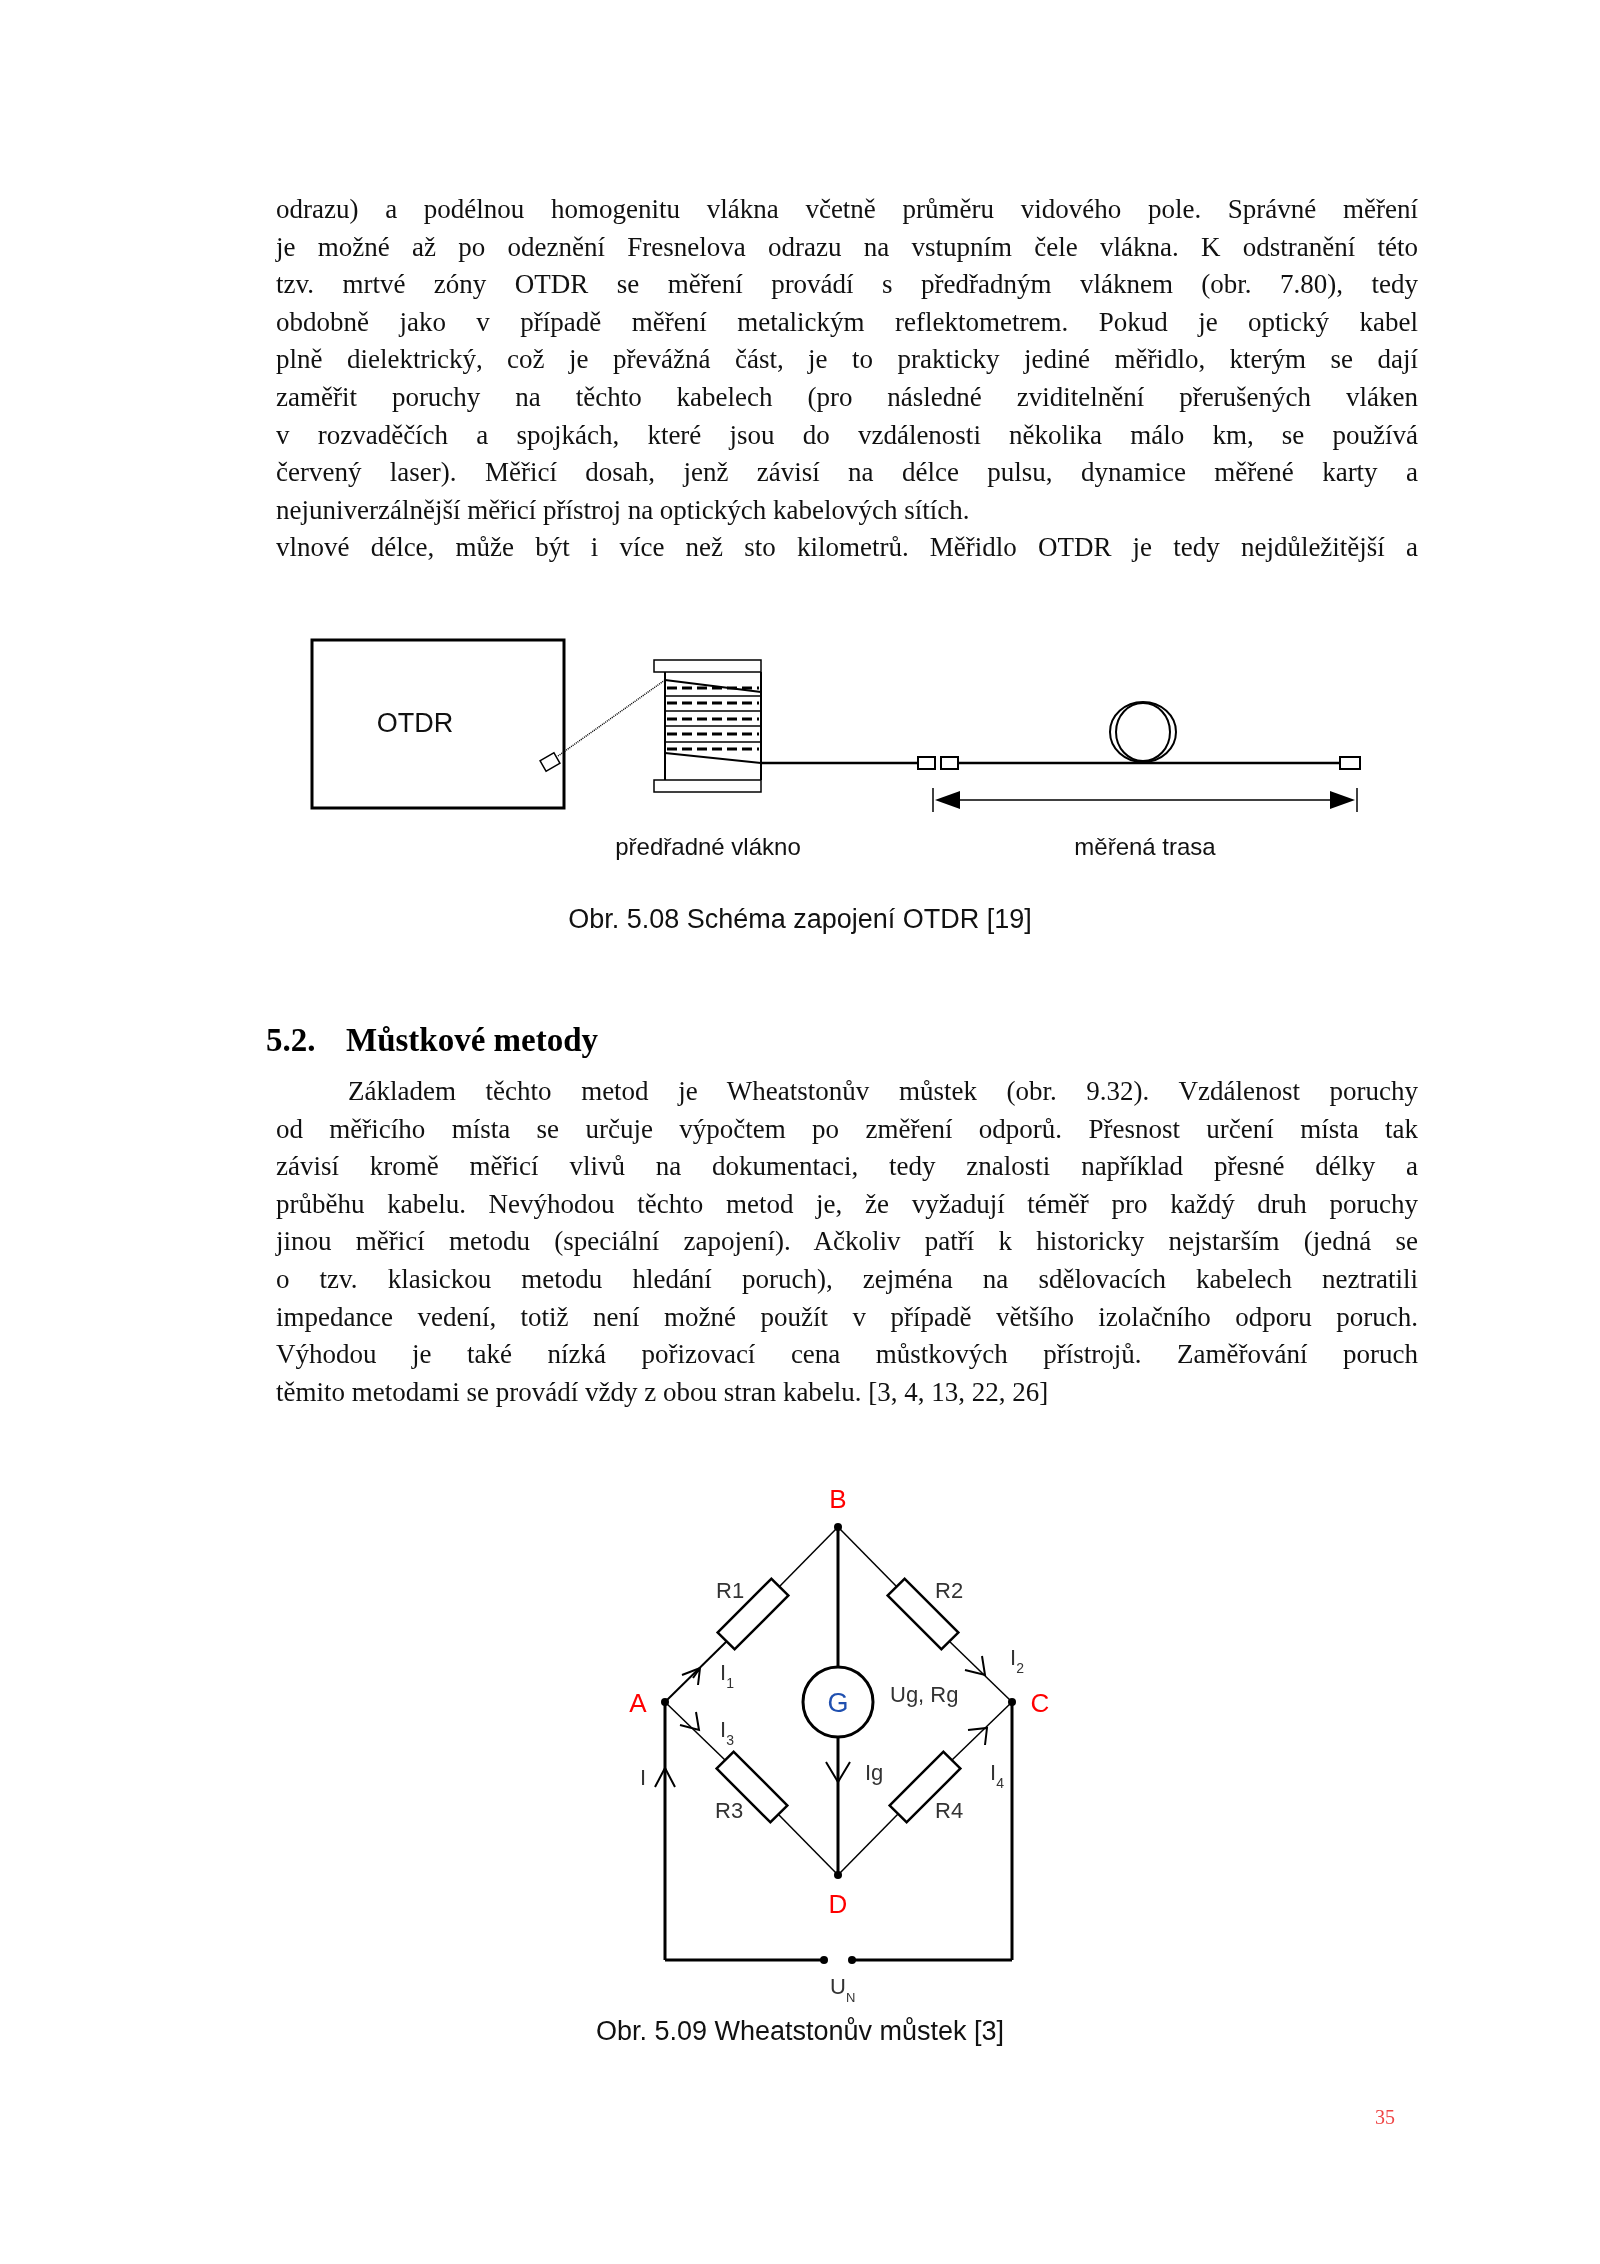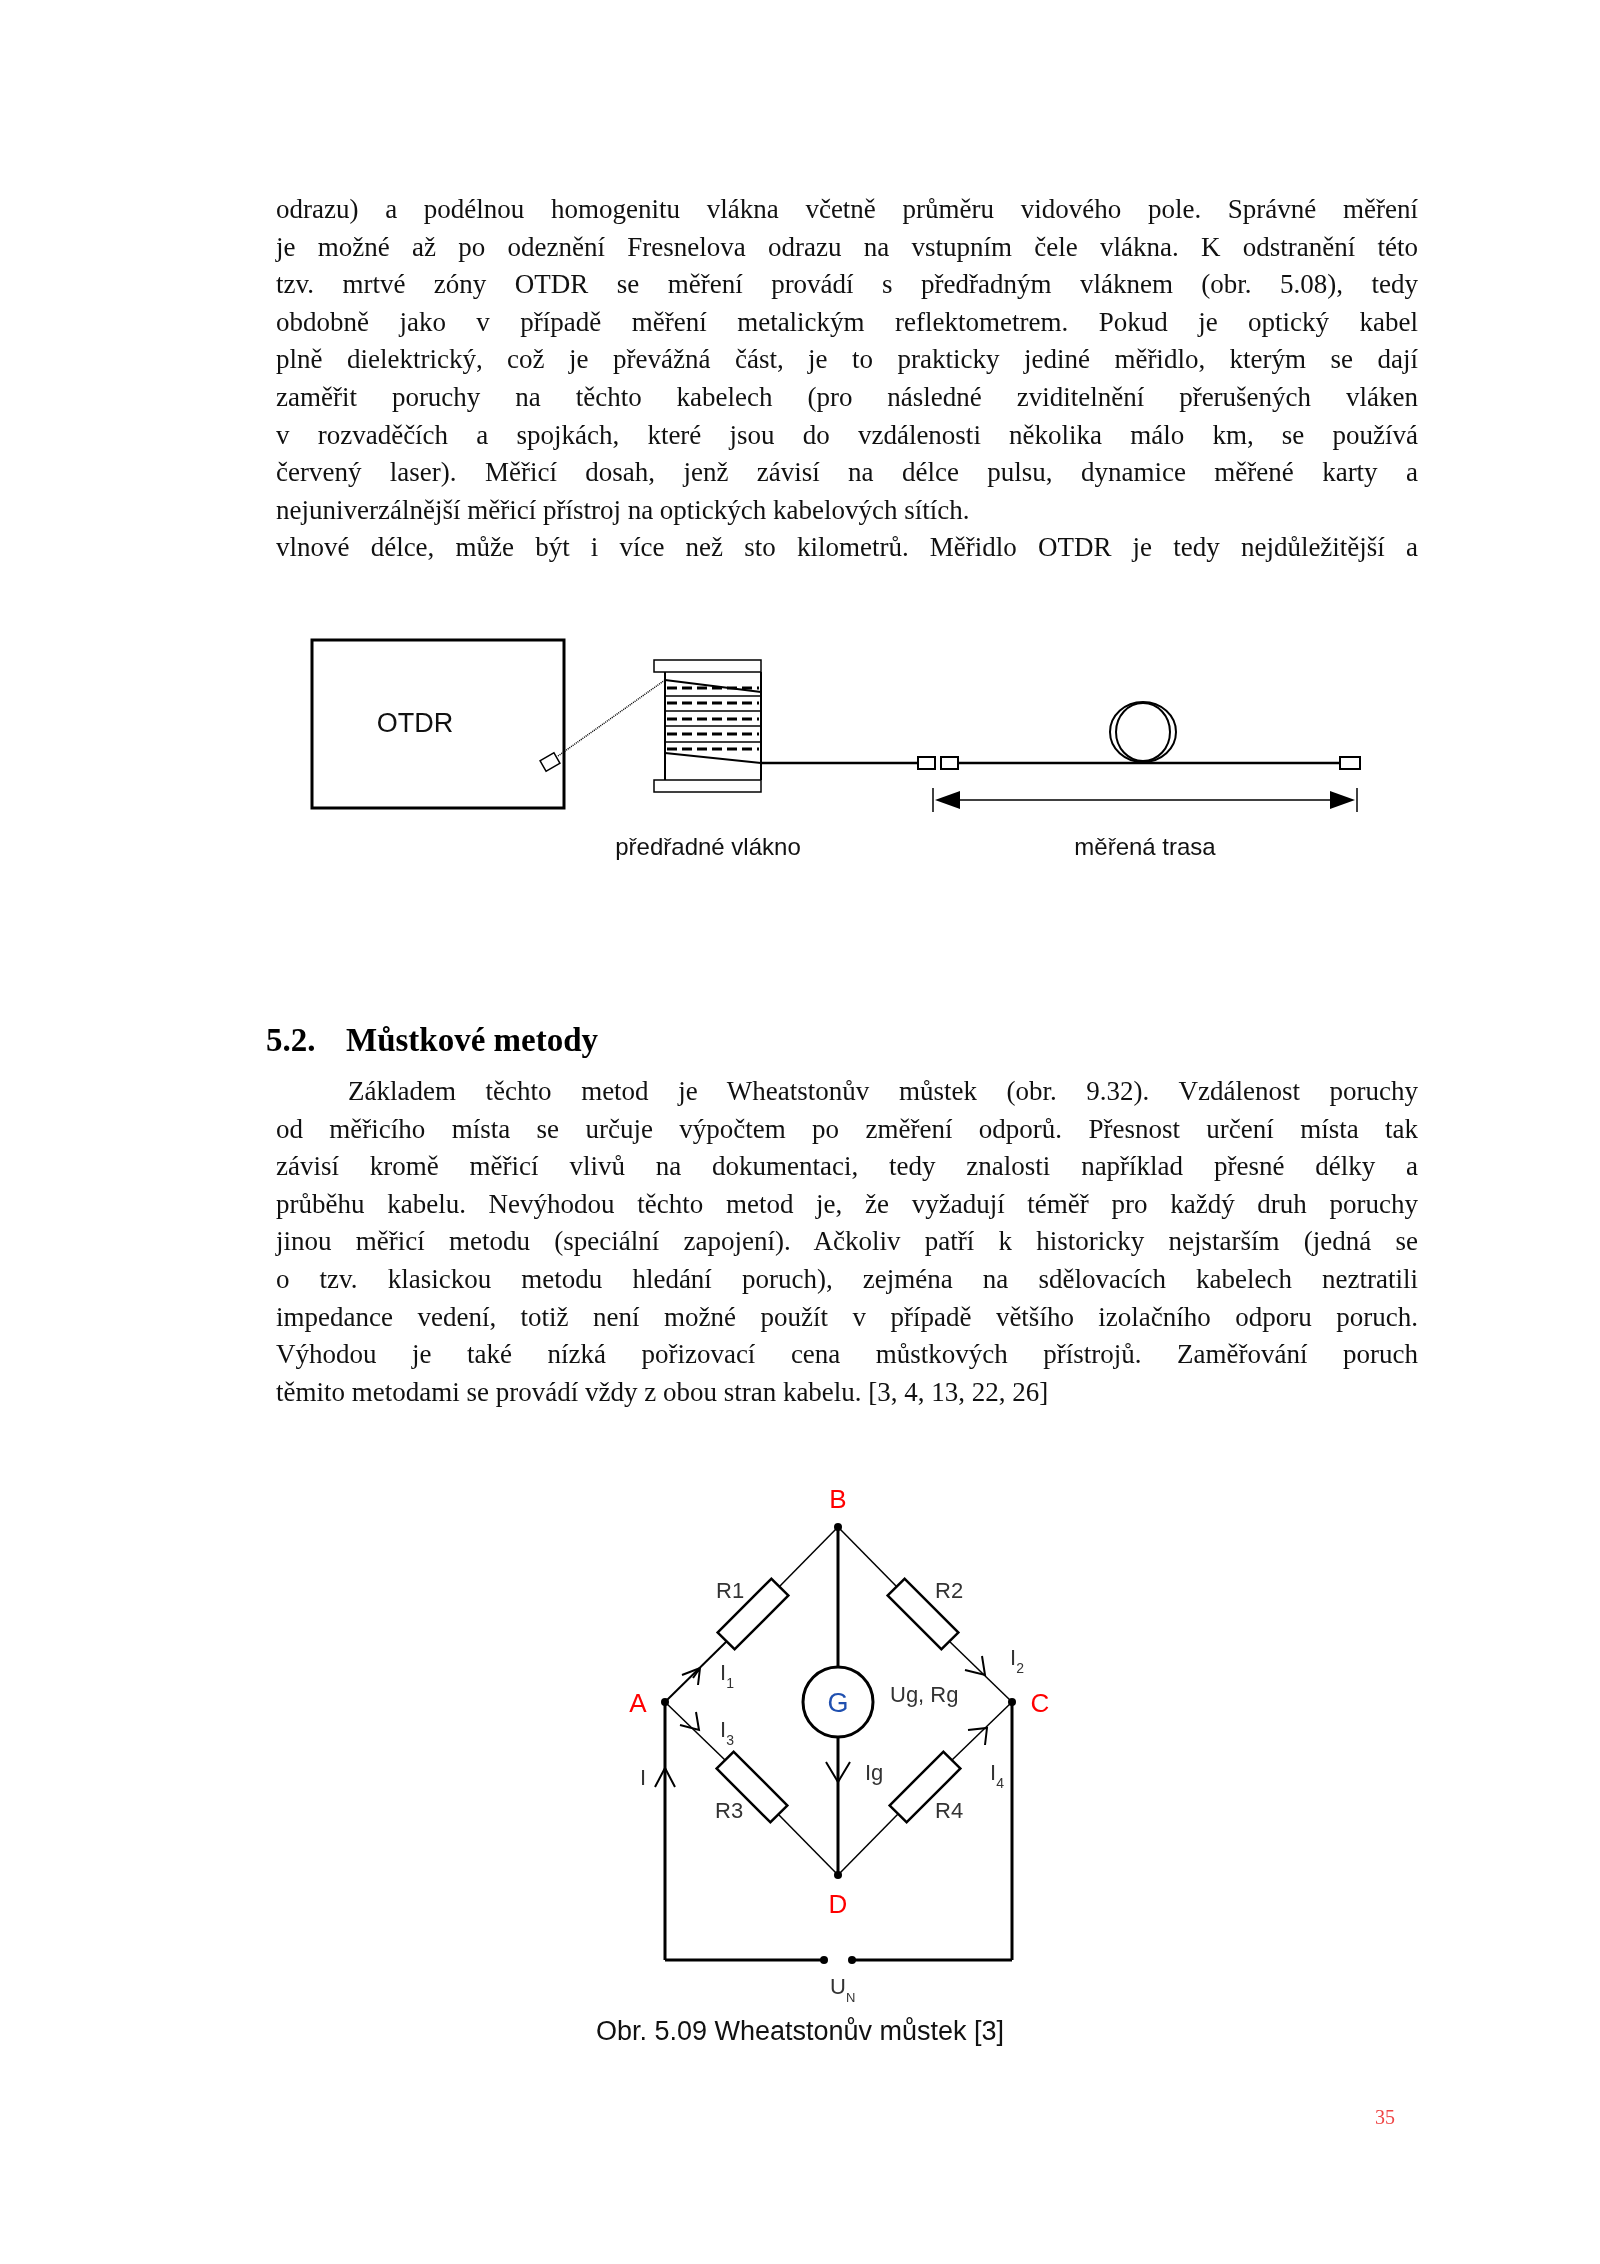--- a/index.html
+++ b/index.html
@@ -34,21 +34,21 @@
   .fig { position: absolute; }
 </style>
 </head>
 <body>
 
 <div class="page">
 
   <div class="para" style="top:183px;">
     <span class="line">odrazu) a podélnou homogenitu vlákna včetně průměru vidového pole. Správné měření</span>
     <span class="line">je možné až po odeznění Fresnelova odrazu na vstupním čele vlákna. K odstranění této</span>
-    <span class="line">tzv. mrtvé zóny OTDR se měření provádí s předřadným vláknem (obr. 5.08), tedy</span>
+    <span class="line">tzv. mrtvé zóny OTDR se měření provádí s předřadným vláknem (obr. 7.80), tedy</span>
     <span class="line">obdobně jako v případě měření metalickým reflektometrem. Pokud je optický kabel</span>
     <span class="line">plně dielektrický, což je převážná část, je to prakticky jediné měřidlo, kterým se dají</span>
     <span class="line">zaměřit poruchy na těchto kabelech (pro následné zviditelnění přerušených vláken</span>
     <span class="line">v rozvaděčích a spojkách, které jsou do vzdálenosti několika málo km, se používá</span>
     <span class="line">červený laser). Měřicí dosah, jenž závisí na délce pulsu, dynamice měřené karty a</span>
     <span class="line last">nejuniverzálnější měřicí přístroj na optických kabelových sítích.</span>
     <span class="line">vlnové délce, může být i více než sto kilometrů. Měřidlo OTDR je tedy nejdůležitější a</span>
   </div>
 
   <svg class="fig" style="left:300px; top:630px;" width="1100" height="240" viewBox="0 0 1100 240">
@@ -95,20 +95,21 @@
       <line x1="633" y1="158" x2="633" y2="182" stroke="#000" stroke-width="1.5"></line>
       <line x1="1057" y1="158" x2="1057" y2="182" stroke="#000" stroke-width="1.5"></line>
       <line x1="640" y1="170" x2="1050" y2="170" stroke="#000" stroke-width="1.5"></line>
       <polygon points="635,170 660,161 660,179" fill="#000"></polygon>
       <polygon points="1055,170 1030,161 1030,179" fill="#000"></polygon>
     </g>
     <text x="408" y="225" font-size="24" text-anchor="middle" fill="#111">předřadné vlákno</text>
     <text x="845" y="225" font-size="24" text-anchor="middle" fill="#111">měřená trasa</text>
   </svg>
 
+  <div class="caption" style="top:904px;">Obr. 5.08 Schéma zapojení OTDR [19]</div>
 
   <h2 class="heading">
     <span class="num">5.2.</span><span>Můstkové metody</span>
   </h2>
 
   <div class="para" style="top:1065px;">
     <span class="line indent">Základem těchto metod je Wheatstonův můstek (obr. 9.32). Vzdálenost poruchy</span>
     <span class="line">od měřicího místa se určuje výpočtem po změření odporů. Přesnost určení místa tak</span>
     <span class="line">závisí kromě měřicí vlivů na dokumentaci, tedy znalosti například přesné délky a</span>
     <span class="line">průběhu kabelu. Nevýhodou těchto metod je, že vyžadují téměř pro každý druh poruchy</span>

